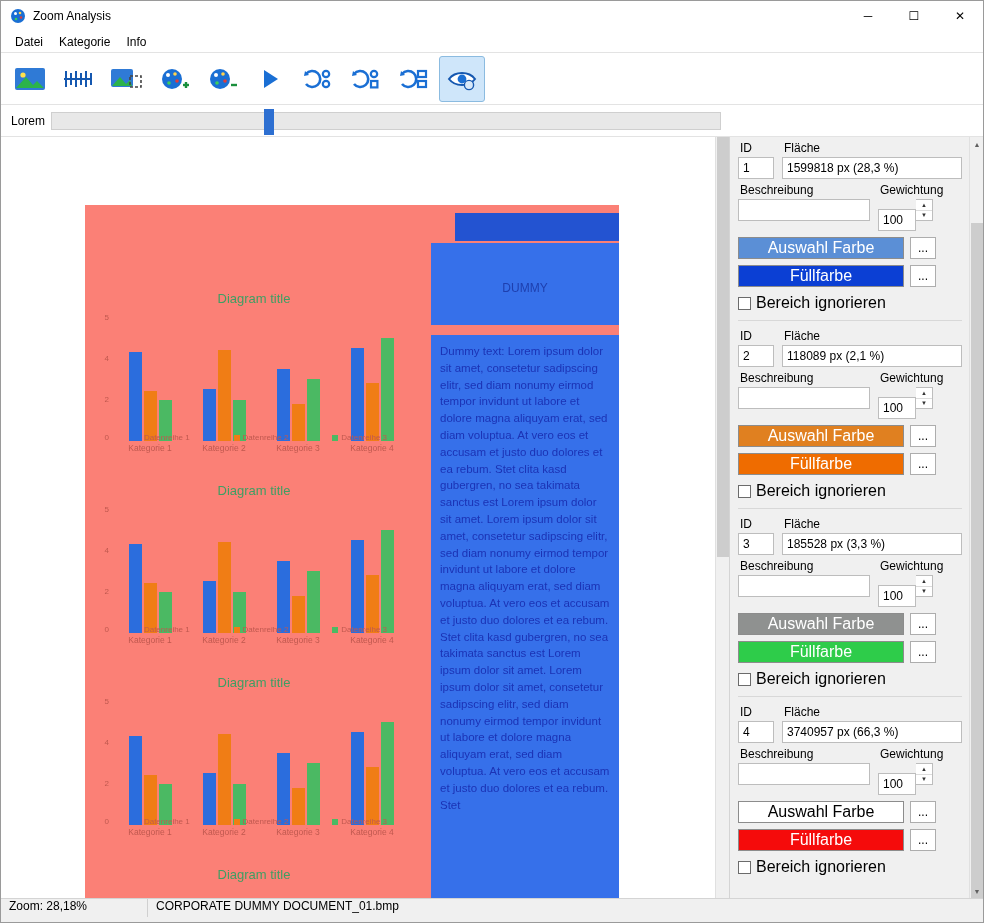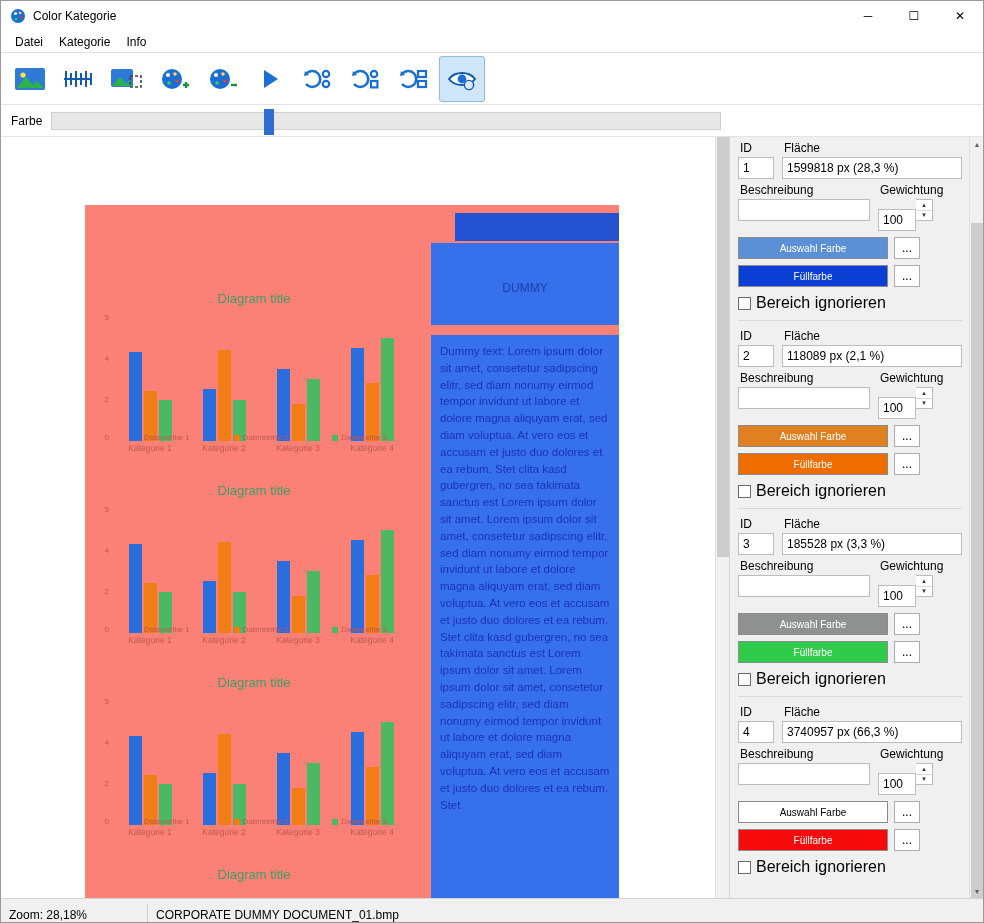--- a/index.html
+++ b/index.html
@@ -211,61 +211,61 @@
     width: 17px; height: 22px; border: 1px solid #bdbdbd; border-left: none;
     background: #fff; display: flex; flex-direction: column;
   }
   .spin div {
     flex: 1; display: flex; align-items: center; justify-content: center;
     font-size: 6px; color: #333;
   }
   .spin div:first-child { border-bottom: 1px solid #dcdcdc; }
   .btnrow { display: flex; align-items: center; gap: 6px; margin-top: 6px; }
   .colorbtn {
-    width: 150px; height: 22px; border: 1px solid #8c8c8c;
+    width: 166px; height: 22px; border: 1px solid #8c8c8c;
     display: flex; align-items: center; justify-content: center;
-    font-size: 10px;
+    font-size: 16px;
   }
   .dots {
     width: 26px; height: 22px; background: #ffffff; border: 1px solid #adadad;
     display: flex; align-items: center; justify-content: center; font-size: 12px;
   }
   .chkrow { display: flex; align-items: center; gap: 5px; margin-top: 7px; }
   .chk {
     width: 13px; height: 13px; background: #fff; border: 1px solid #6b6b6b;
   }
   .chklabel { font-size: 16px; color: #000; }
   .sep { height: 1px; background: #d8d8d8; margin: 8px 0 0 0; }
 
   
   .statusbar {
     height: 24px; flex: 0 0 24px;
     background: #f0f0f0; border-top: 1px solid #d4d4d4;
-    display: flex; align-items: flex-end; font-size: 12px; color: #000;
+    display: flex; align-items: flex-start; font-size: 12px; color: #000;
   }
   .statusbar .cell1 { width: 146px; padding-left: 8px; }
   .statusbar .divider { width: 1px; height: 18px; background: #d0d0d0; }
   .statusbar .cell2 { padding-left: 8px; }
 </style>
 </head>
 <body>
 
 <div id="app">
 
   <div class="titlebar">
     <span class="app-icon">
       <svg width="16" height="16" viewBox="0 0 16 16">
         <circle cx="8" cy="8" r="7" fill="#1a6fd4"></circle>
         <circle cx="5.5" cy="5.5" r="1.5" fill="#ffffff"></circle>
         <circle cx="10" cy="5" r="1.3" fill="#ffd24d"></circle>
         <circle cx="11" cy="9.5" r="1.3" fill="#e03b3b"></circle>
         <circle cx="6" cy="11" r="1.3" fill="#3ecf5a"></circle>
       </svg>
     </span>
-    <span class="title">Color Kategorie</span>
+    <span class="title">Zoom Analysis</span>
     <div class="winbtns">
       <div class="winbtn">─</div>
       <div class="winbtn">☐</div>
       <div class="winbtn close">✕</div>
     </div>
   </div>
 
   <div class="menubar">
     <div class="menuitem">Datei</div>
     <div class="menuitem">Kategorie</div>
@@ -357,21 +357,21 @@
     <div class="tbtn active">
       <svg width="32" height="26" viewBox="0 0 32 26">
         <path d="M3 13 C9 5, 23 5, 29 13 C23 21, 9 21, 3 13 Z" fill="#ffffff" stroke="#1558b0" stroke-width="2"></path>
         <circle cx="16" cy="13" r="4.4" fill="#1a6fd4"></circle>
         <circle cx="23" cy="19" r="4.6" fill="#d8e8f8" stroke="#1558b0" stroke-width="1.4"></circle>
       </svg>
     </div>
   </div>
 
   <div class="zoomrow">
-    <span class="zlabel">Farbe</span>
+    <span class="zlabel">Lorem</span>
     <div class="slider">
       <div class="thumb"></div>
     </div>
   </div>
 
   <div class="body">
 
     <div class="canvas-wrap">
 
       <div class="page">

